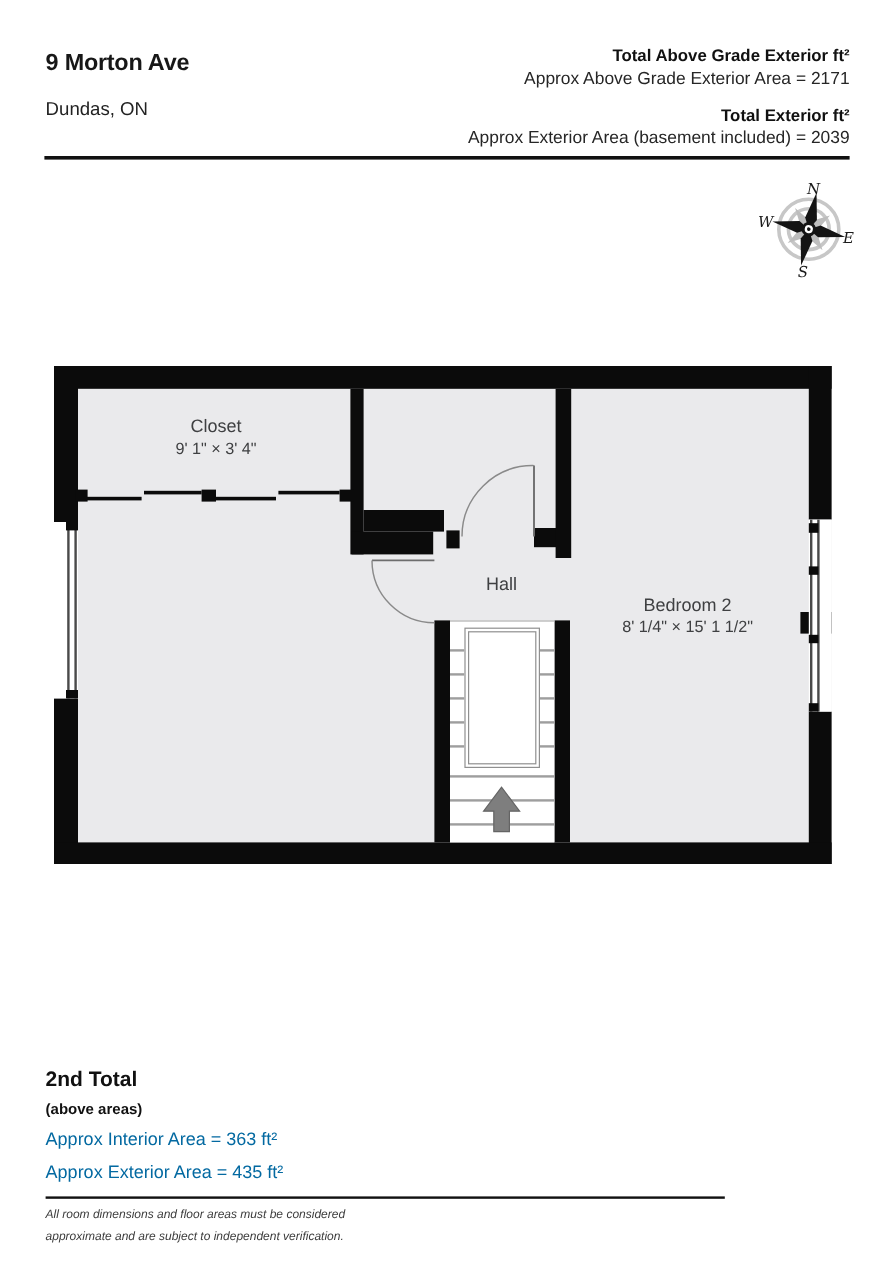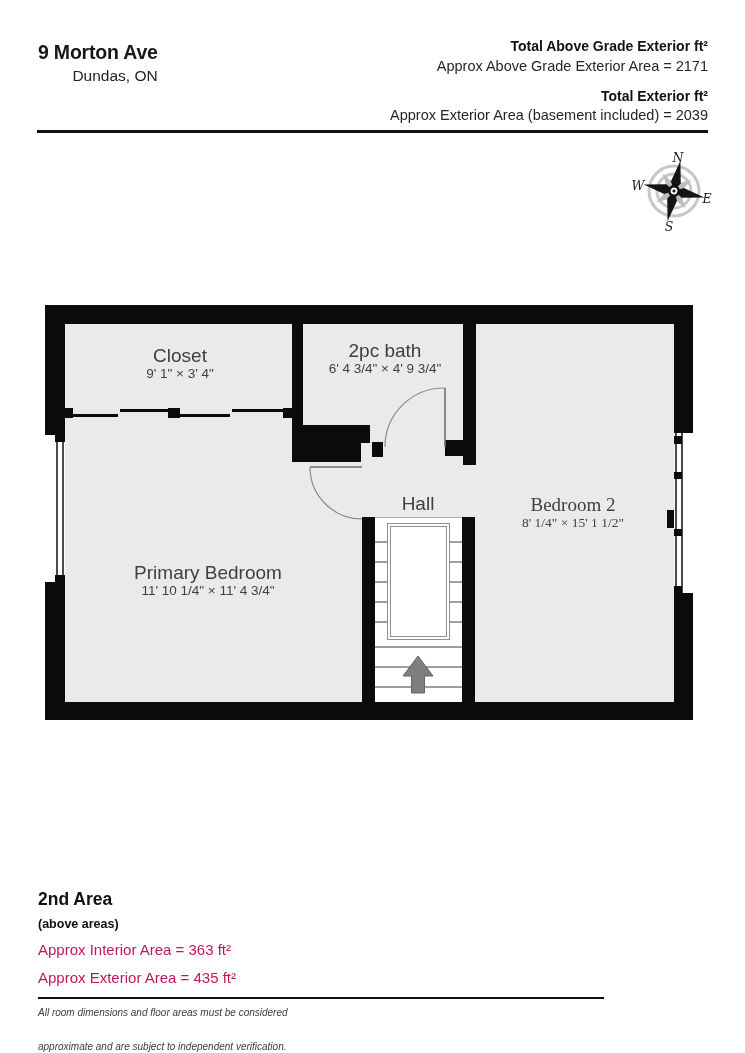--- a/index.html
+++ b/index.html
@@ -2,47 +2,47 @@
 <html><head>
 <meta charset="utf-8">
 <style>
   html,body{margin:0;padding:0;}
   body{
     width:745px;height:1053px;background:#ffffff;position:relative;overflow:hidden;
     font-family:"Liberation Sans", sans-serif;color:#1c1c1c;
   }
   .abs{position:absolute;}
   
-  .addr-block{left:38px;top:41px;text-align:right;}
+  .addr-block{left:38px;top:41px;text-align:left;}
   .addr{font-size:19.5px;font-weight:bold;letter-spacing:-0.2px;color:#171717;}
-  .city{font-size:15.5px;color:#222;margin-top:3px;}
+  .city{font-size:15.5px;color:#222;margin-top:19px;}
   .stat{right:37px;text-align:right;white-space:nowrap;}
   .stat-label{font-weight:bold;font-size:14px;color:#111;}
   .stat-value{font-size:14.5px;color:#262626;}
   .rule{background:#111;height:2.5px;}
   
   #plan{left:45px;top:305px;width:648px;height:415px;background:#eaeaec;}
   .wall{position:absolute;background:#0b0b0b;}
   .win{position:absolute;background:#ffffff;}
   .wline{position:absolute;background:#4a4a4a;width:2px;}
   .wtick{position:absolute;background:#0b0b0b;}
   .slide-line{position:absolute;background:#0b0b0b;height:2.5px;}
   .slide-stop{position:absolute;background:#0b0b0b;}
   #stairs{position:absolute;left:330px;top:212px;width:87px;height:185px;background:#ffffff;border-top:1px solid #b0b0b0;box-sizing:border-box;}
   .step{position:absolute;background:#9e9e9e;height:1.5px;}
   #stairwell{position:absolute;left:12px;top:5px;width:61px;height:115px;border:1px solid #8f8f8f;background:#fff;}
   #stairwell .inner{position:absolute;left:2px;top:2px;right:2px;bottom:2px;border:1px solid #8f8f8f;}
   .plan-svg{position:absolute;left:0;top:0;pointer-events:none;}
   .room-label{position:absolute;transform:translate(-50%,-50%);text-align:center;color:#3f4042;white-space:nowrap;}
-  .room-name{font-size:19px;line-height:18px;}
+  .room-name{font-size:15px;line-height:18px;}
   .room-dims{font-size:13.5px;line-height:18px;}
   
   .floor-title{left:38px;top:889px;font-size:17.5px;font-weight:bold;color:#111;}
   .floor-sub{left:38px;top:917px;font-size:12.5px;font-weight:bold;color:#111;}
-  .area-line{left:38px;font-size:15px;color:#be185d;}
+  .area-line{left:38px;font-size:15px;color:#0369a1;}
   .disclaimer{left:38px;font-size:10px;font-style:italic;color:#3c3c3c;}
   .compass-label{font-family:"DejaVu Serif", serif;font-style:italic;font-size:12.5px;fill:#1a1a1a;}
 </style>
 </head>
 <body>
 
 <div class="abs addr-block">
   <div class="addr">9 Morton Ave</div>
   <div class="city">Dundas, ON</div>
 </div>
@@ -151,36 +151,28 @@
     <path d="M340,142 A59,59 0 0 1 400,83" fill="none" stroke="#8a8a8a" stroke-width="1.2"></path>
     <line x1="265" y1="162" x2="317" y2="162" stroke="#6e6e6e" stroke-width="1.6"></line>
     <path d="M265,162 A52,52 0 0 0 317,214" fill="none" stroke="#8a8a8a" stroke-width="1.2"></path>
     <polygon points="373,351 358,371 366.5,371 366.5,388 379.5,388 379.5,371 388,371" fill="#7e7e7e" stroke="#646464" stroke-width="1"></polygon>
   </svg>
 
   <div class="room-label" style="left:135px;top:60px;">
     <div class="room-name">Closet</div>
     <div class="room-dims">9' 1" × 3' 4"</div>
   </div>
-  <div class="room-label" style="left:340px;top:55px;">
-    <div class="room-name">2pc bath</div>
-    <div class="room-dims">6' 4 3/4" × 4' 9 3/4"</div>
-  </div>
-  <div class="room-label" style="left:373px;top:199px;">
+  <div class="room-label" style="left:373px;top:183px;">
     <div class="room-name">Hall</div>
   </div>
-  <div class="room-label" style="left:528px;top:209px;font-family:Liberation Serif, serif;">
+  <div class="room-label" style="left:528px;top:209px;">
     <div class="room-name">Bedroom 2</div>
     <div class="room-dims">8' 1/4" × 15' 1 1/2"</div>
   </div>
-  <div class="room-label" style="left:163px;top:277px;">
-    <div class="room-name">Primary Bedroom</div>
-    <div class="room-dims">11' 10 1/4" × 11' 4 3/4"</div>
-  </div>
 </div>
 
-<div class="abs floor-title">2nd Area</div>
+<div class="abs floor-title">2nd Total</div>
 <div class="abs floor-sub">(above areas)</div>
 <div class="abs area-line" style="top:941px;">Approx Interior Area = 363 ft²</div>
 <div class="abs area-line" style="top:969px;text-align:center;">Approx Exterior Area = 435 ft²</div>
 <div class="abs rule" style="left:38px;top:997px;width:566px;height:2px;"></div>
 <div class="abs disclaimer" style="top:1007px;">All room dimensions and floor areas must be considered</div>
-<div class="abs disclaimer" style="top:1025px;margin-top:16px;">approximate and are subject to independent verification.</div>
+<div class="abs disclaimer" style="top:1025px;">approximate and are subject to independent verification.</div>
 
 </body></html>

